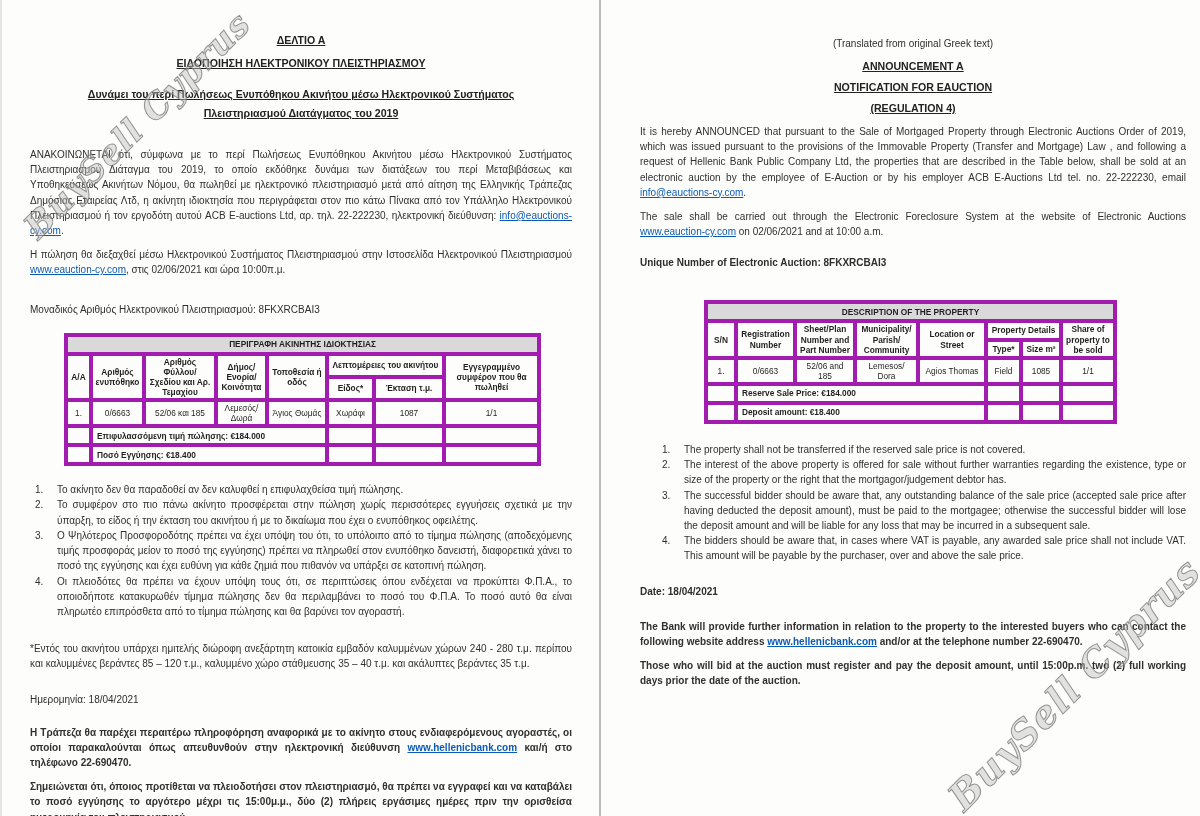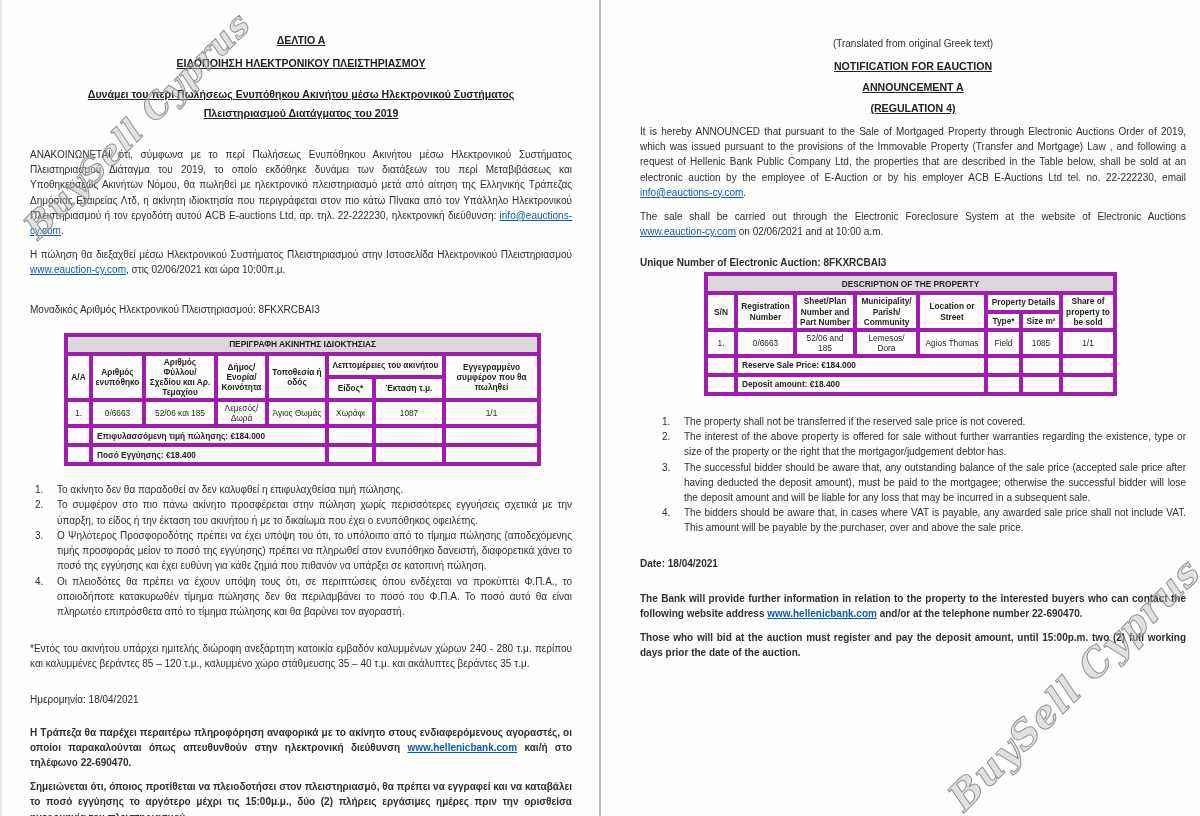--- a/index.html
+++ b/index.html
@@ -174,29 +174,29 @@
         </svg>
       </span>
       
     </div>
   </div>
 
   <div class="divider"></div>
 
   <div class="page page-right">
     <div class="center plain-note">(Translated from original Greek text)</div>
+    <div class="center hd" style="margin-bottom:6px;">ANNOUNCEMENT A</div>
     <div class="center hd" style="margin-bottom:6px;">NOTIFICATION FOR EAUCTION</div>
-    <div class="center hd" style="margin-bottom:6px;">ANNOUNCEMENT A</div>
     <div class="center hd" style="">(REGULATION 4)</div>
 
     <p class="body"><span>It is hereby ANNOUNCED that pursuant to the Sale of Mortgaged Property through Electronic Auctions Order of 2019, which was issued pursuant to the provisions of the  Immovable Property (Transfer and Mortgage) Law , and  following a request of Hellenic Bank Public Company Ltd, the properties that are described in the Table below, shall be sold at an electronic auction by the employee of E-Auction or by his employer ACB E-Auctions Ltd tel. no. 22-222230, email </span><a class="link">info@eauctions-cy.com</a><span>.</span></p>
 
     <p class="body" style="margin-bottom:18px;"><span>The sale shall be carried out through the Electronic Foreclosure System at the website of Electronic Auctions </span><a class="link">www.eauction-cy.com</a><span> on 02/06/2021 and at 10:00 a.m.</span></p>
 
-    <div class="unique bold" style="margin:16px 0 4px 0;">Unique Number of Electronic Auction: 8FKXRCBAI3</div>
+    <div class="unique bold" style="margin:16px 0 32px 0;">Unique Number of Electronic Auction: 8FKXRCBAI3</div>
 
     <table class="prop en">
       <colgroup>
         <col style="width:30px">
           <col style="width:59px">
           <col style="width:60px">
           <col style="width:63px">
         <col style="width:68px">
           <col style="width:35px">
           <col style="width:40px">

